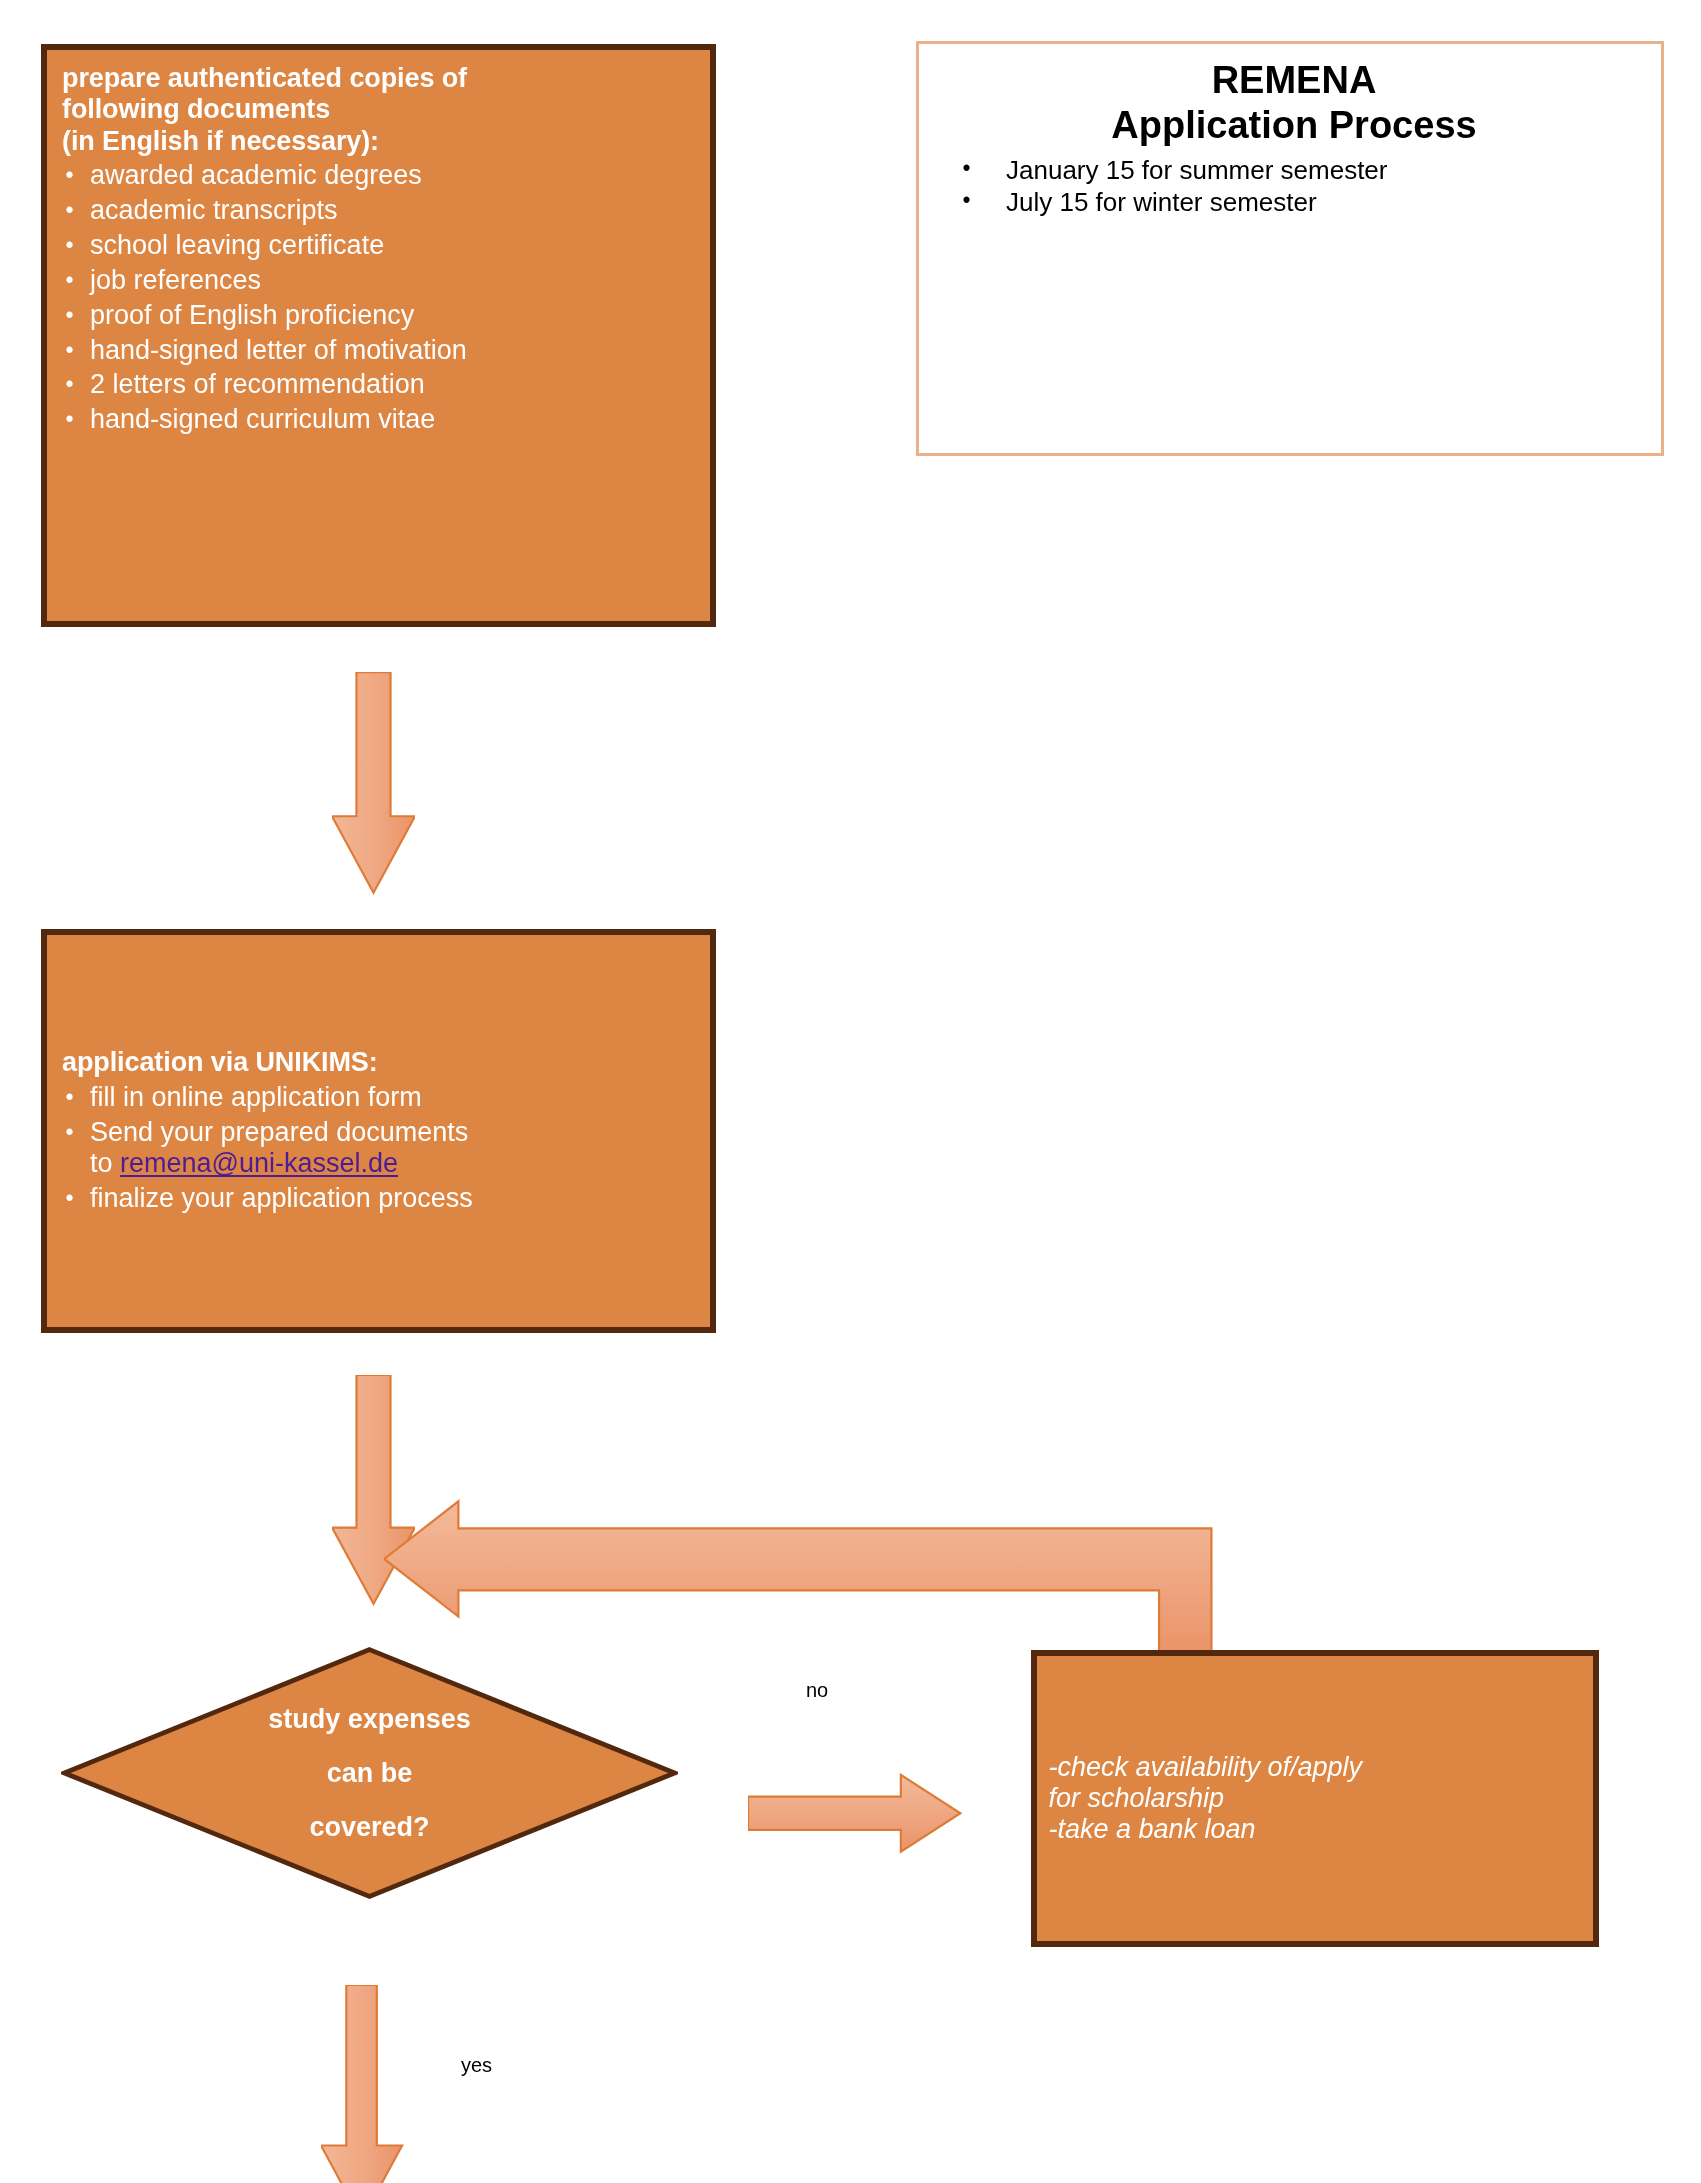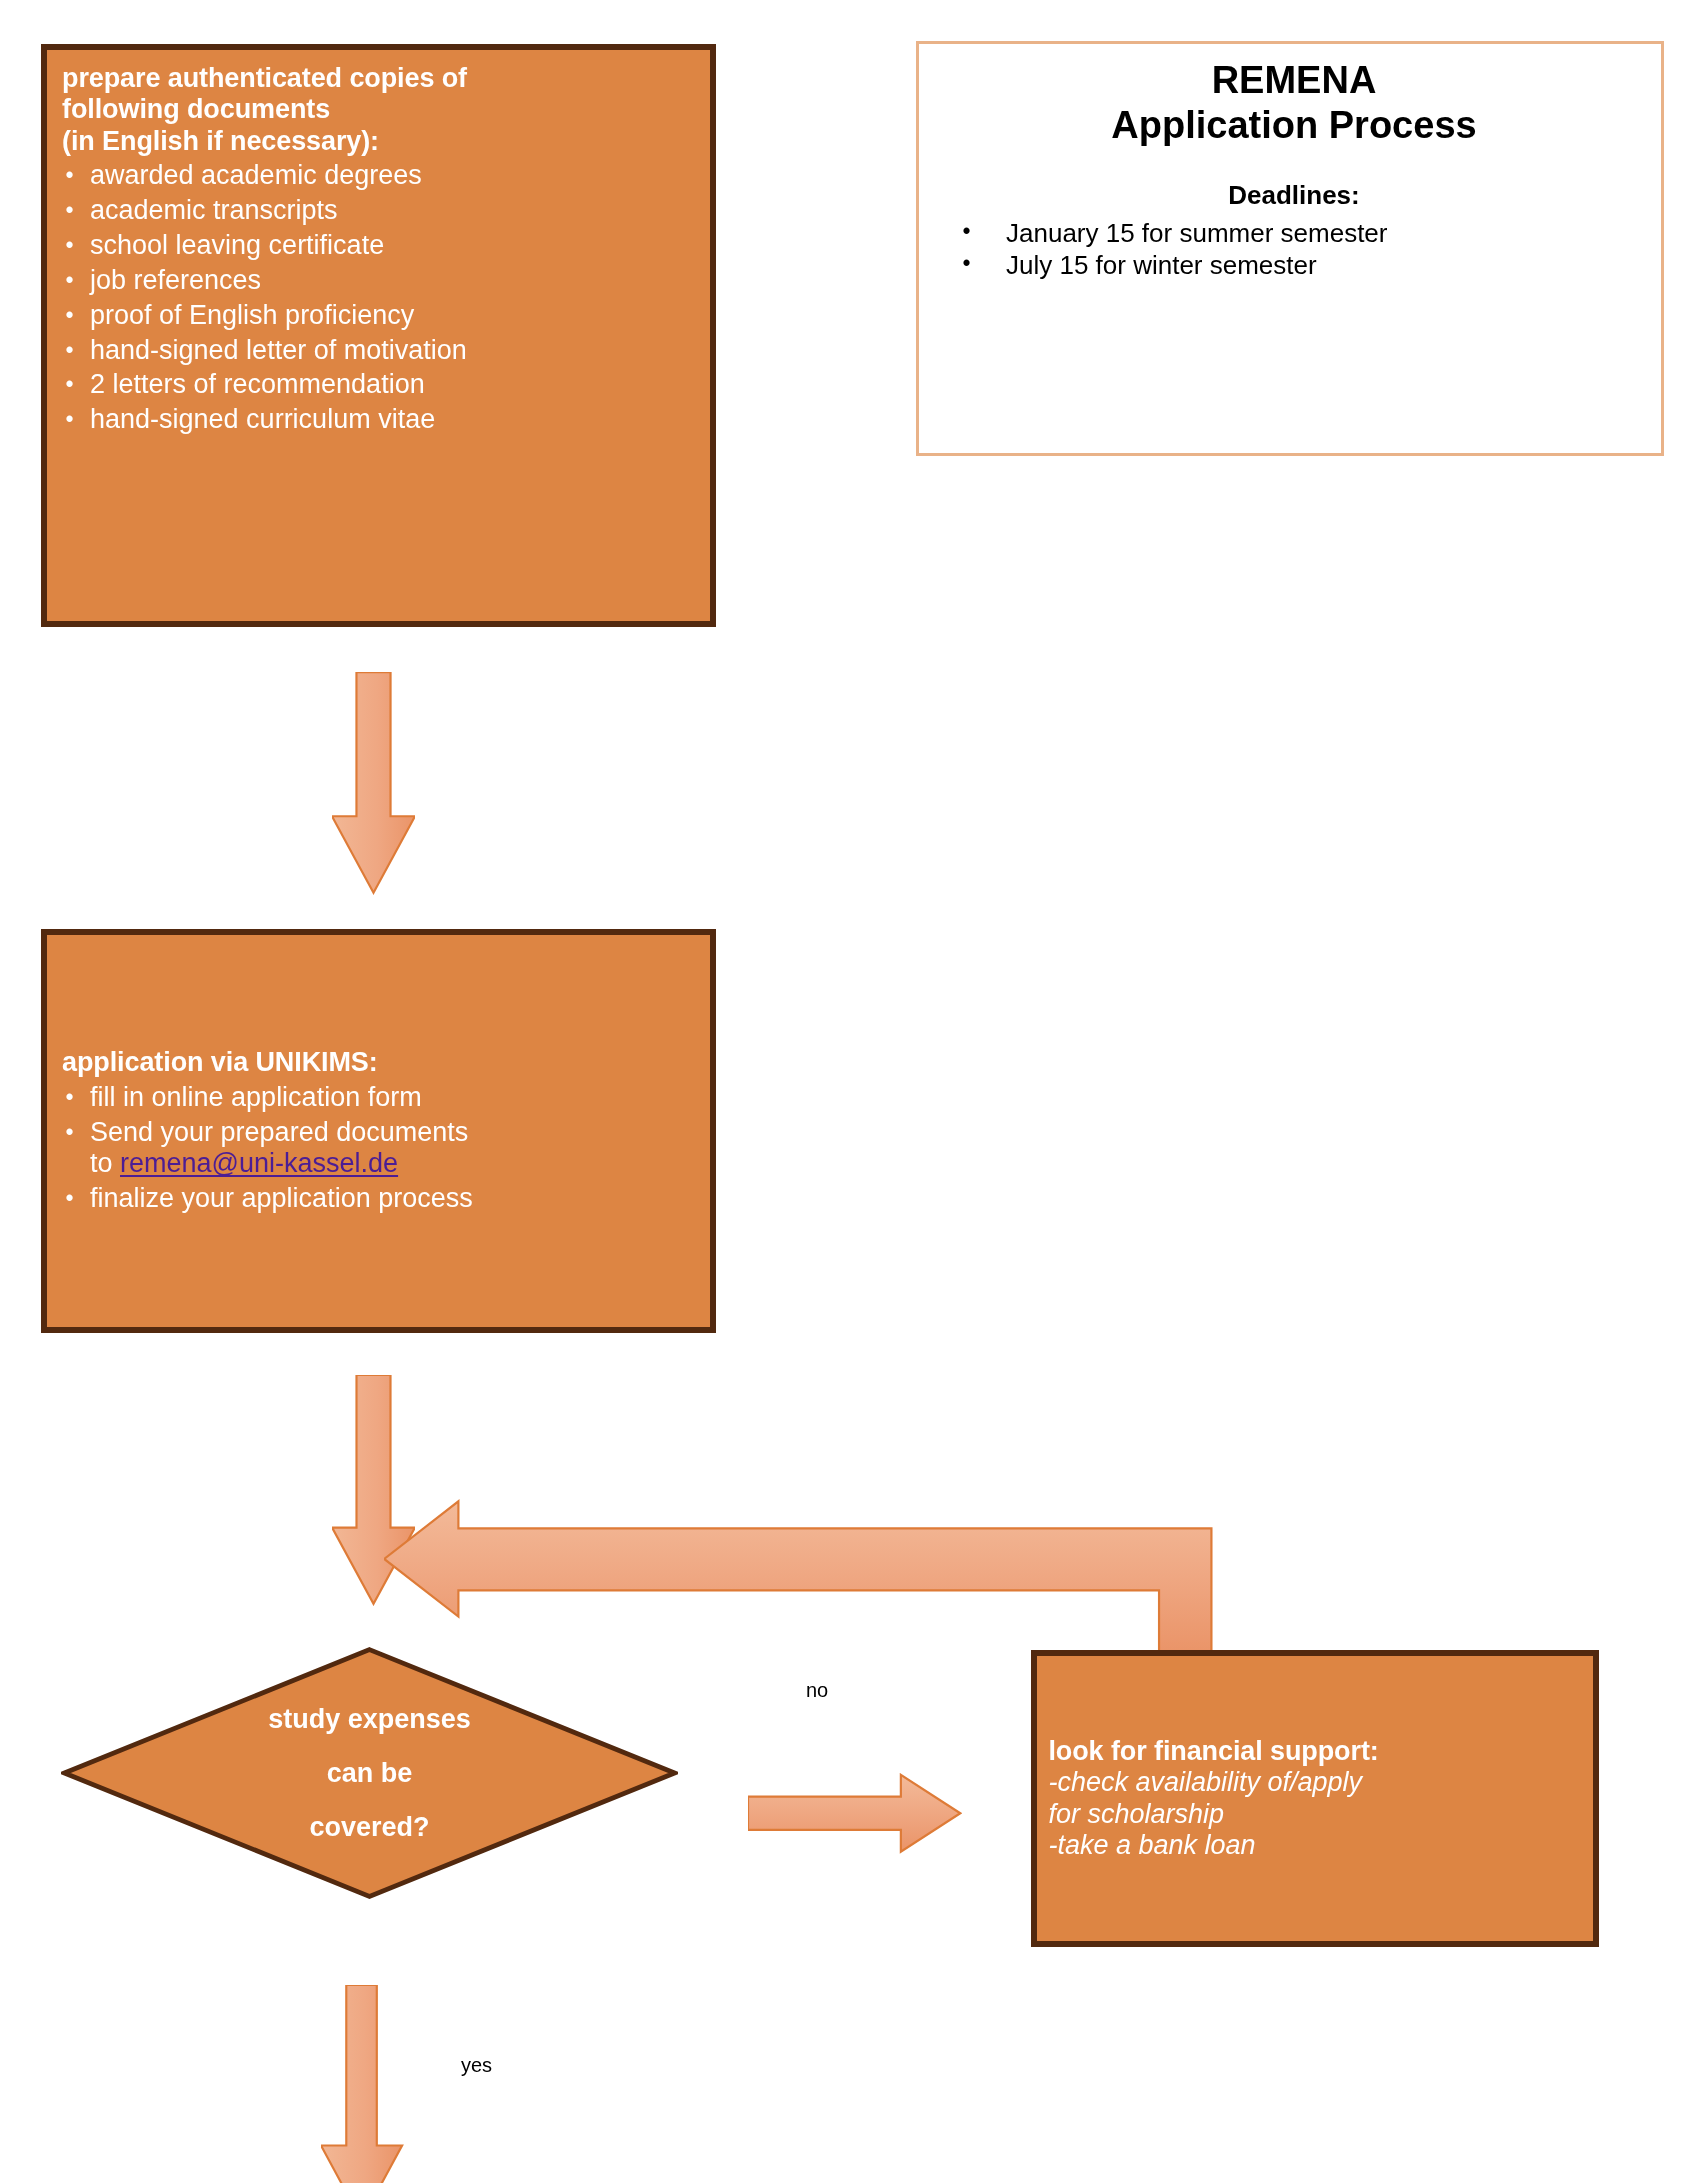--- a/index.html
+++ b/index.html
@@ -148,21 +148,20 @@
 </head>
 <body>
 
 <div id="canvas">
 
   <div class="node title-box" style="left:916px; top:41px; width:748px; height:415px;">
     <div class="title-main">
       <div>REMENA</div>
       <div>Application Process</div>
     </div>
-    <div class="deadline-head">Deadlines:</div>
     <ul class="dlist">
       <li>January 15 for summer semester</li>
       <li>July 15 for winter semester</li>
     </ul>
   </div>
 
   <div class="node proc-box" style="left:41px; top:44px; width:675px; height:583px; display:flex; align-items:flex-start;">
     <div class="proc-inner" style="padding-top:13px;">
       <div class="proc-heading">prepare authenticated copies of</div>
       <div class="proc-heading">following documents</div>
@@ -257,21 +256,20 @@
           <stop offset="50%" stop-color="#EFA782"></stop>
           <stop offset="100%" stop-color="#EA9468"></stop>
         </linearGradient>
       </defs>
       <polygon points="0,54 350,54 350,4 486,92 350,180 350,130 0,130" fill="url(#agrad4)" stroke="#DE7B37" stroke-width="5"></polygon>
     </svg>
   </div>
 
   <div class="node proc-box" style="left:1031px; top:1650px; width:568px; height:297px; display:flex; align-items:center;">
     <div class="proc-inner" style="padding:0 11.4px;">
-      <div class="proc-heading">look for financial support:</div>
       <div class="proc-line">-check availability of/apply</div>
       <div class="proc-line">for scholarship</div>
       <div class="proc-line">-take a bank loan</div>
     </div>
   </div>
 
   <div class="arrow" style="left:321px; top:1985px; width:109px; height:266px;">
     <svg width="109" height="266" viewBox="0 0 250 610">
       <defs>
         <linearGradient id="agrad5" x1="0" y1="0" x2="1" y2="0">

